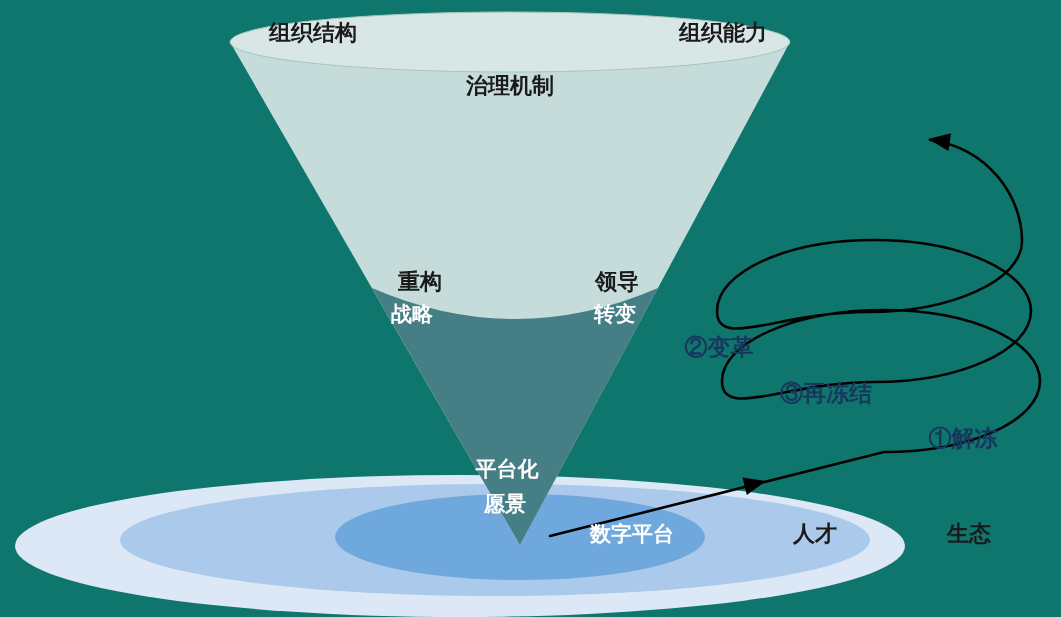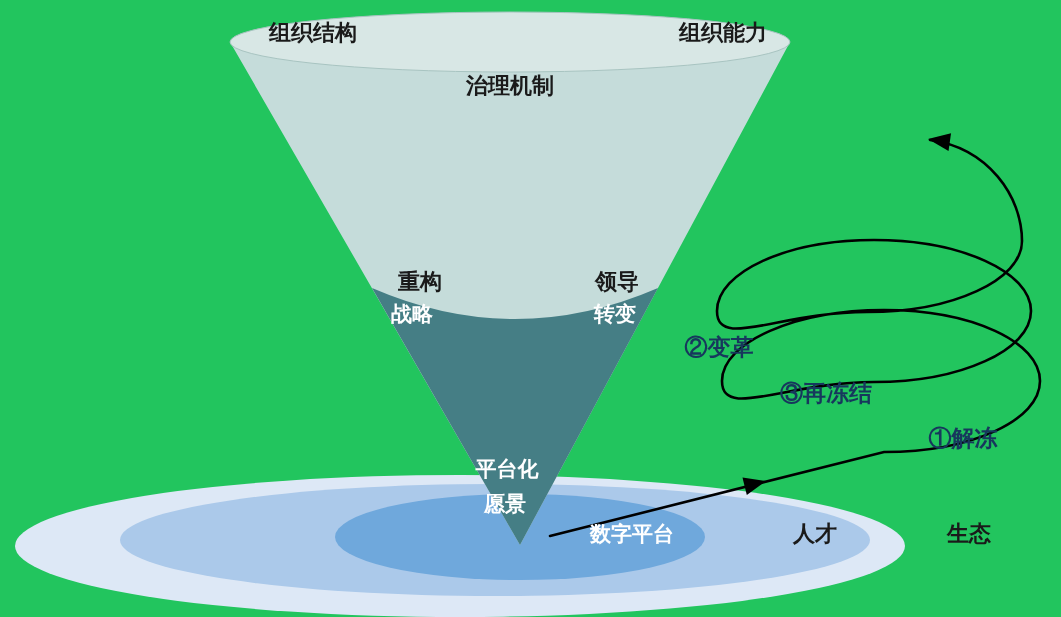--- a/index.html
+++ b/index.html
@@ -4,21 +4,21 @@
 <style>
   html, body {
     margin: 0;
     padding: 0;
     background: #ffffff;
   }
   .stage {
     position: relative;
     width: 1061px;
     height: 617px;
-    background: #22c55e;
+    background: #0f766e;
     overflow: hidden;
     font-family: "Liberation Sans", sans-serif;
   }
   svg text {
     font-family: "Liberation Sans", sans-serif;
     font-weight: bold;
   }
   .t-dark  { fill: #1a1a1a; font-size: 22px; }
   .t-white { fill: #ffffff; font-size: 21px; }
   .t-step  { font-size: 23px; }

